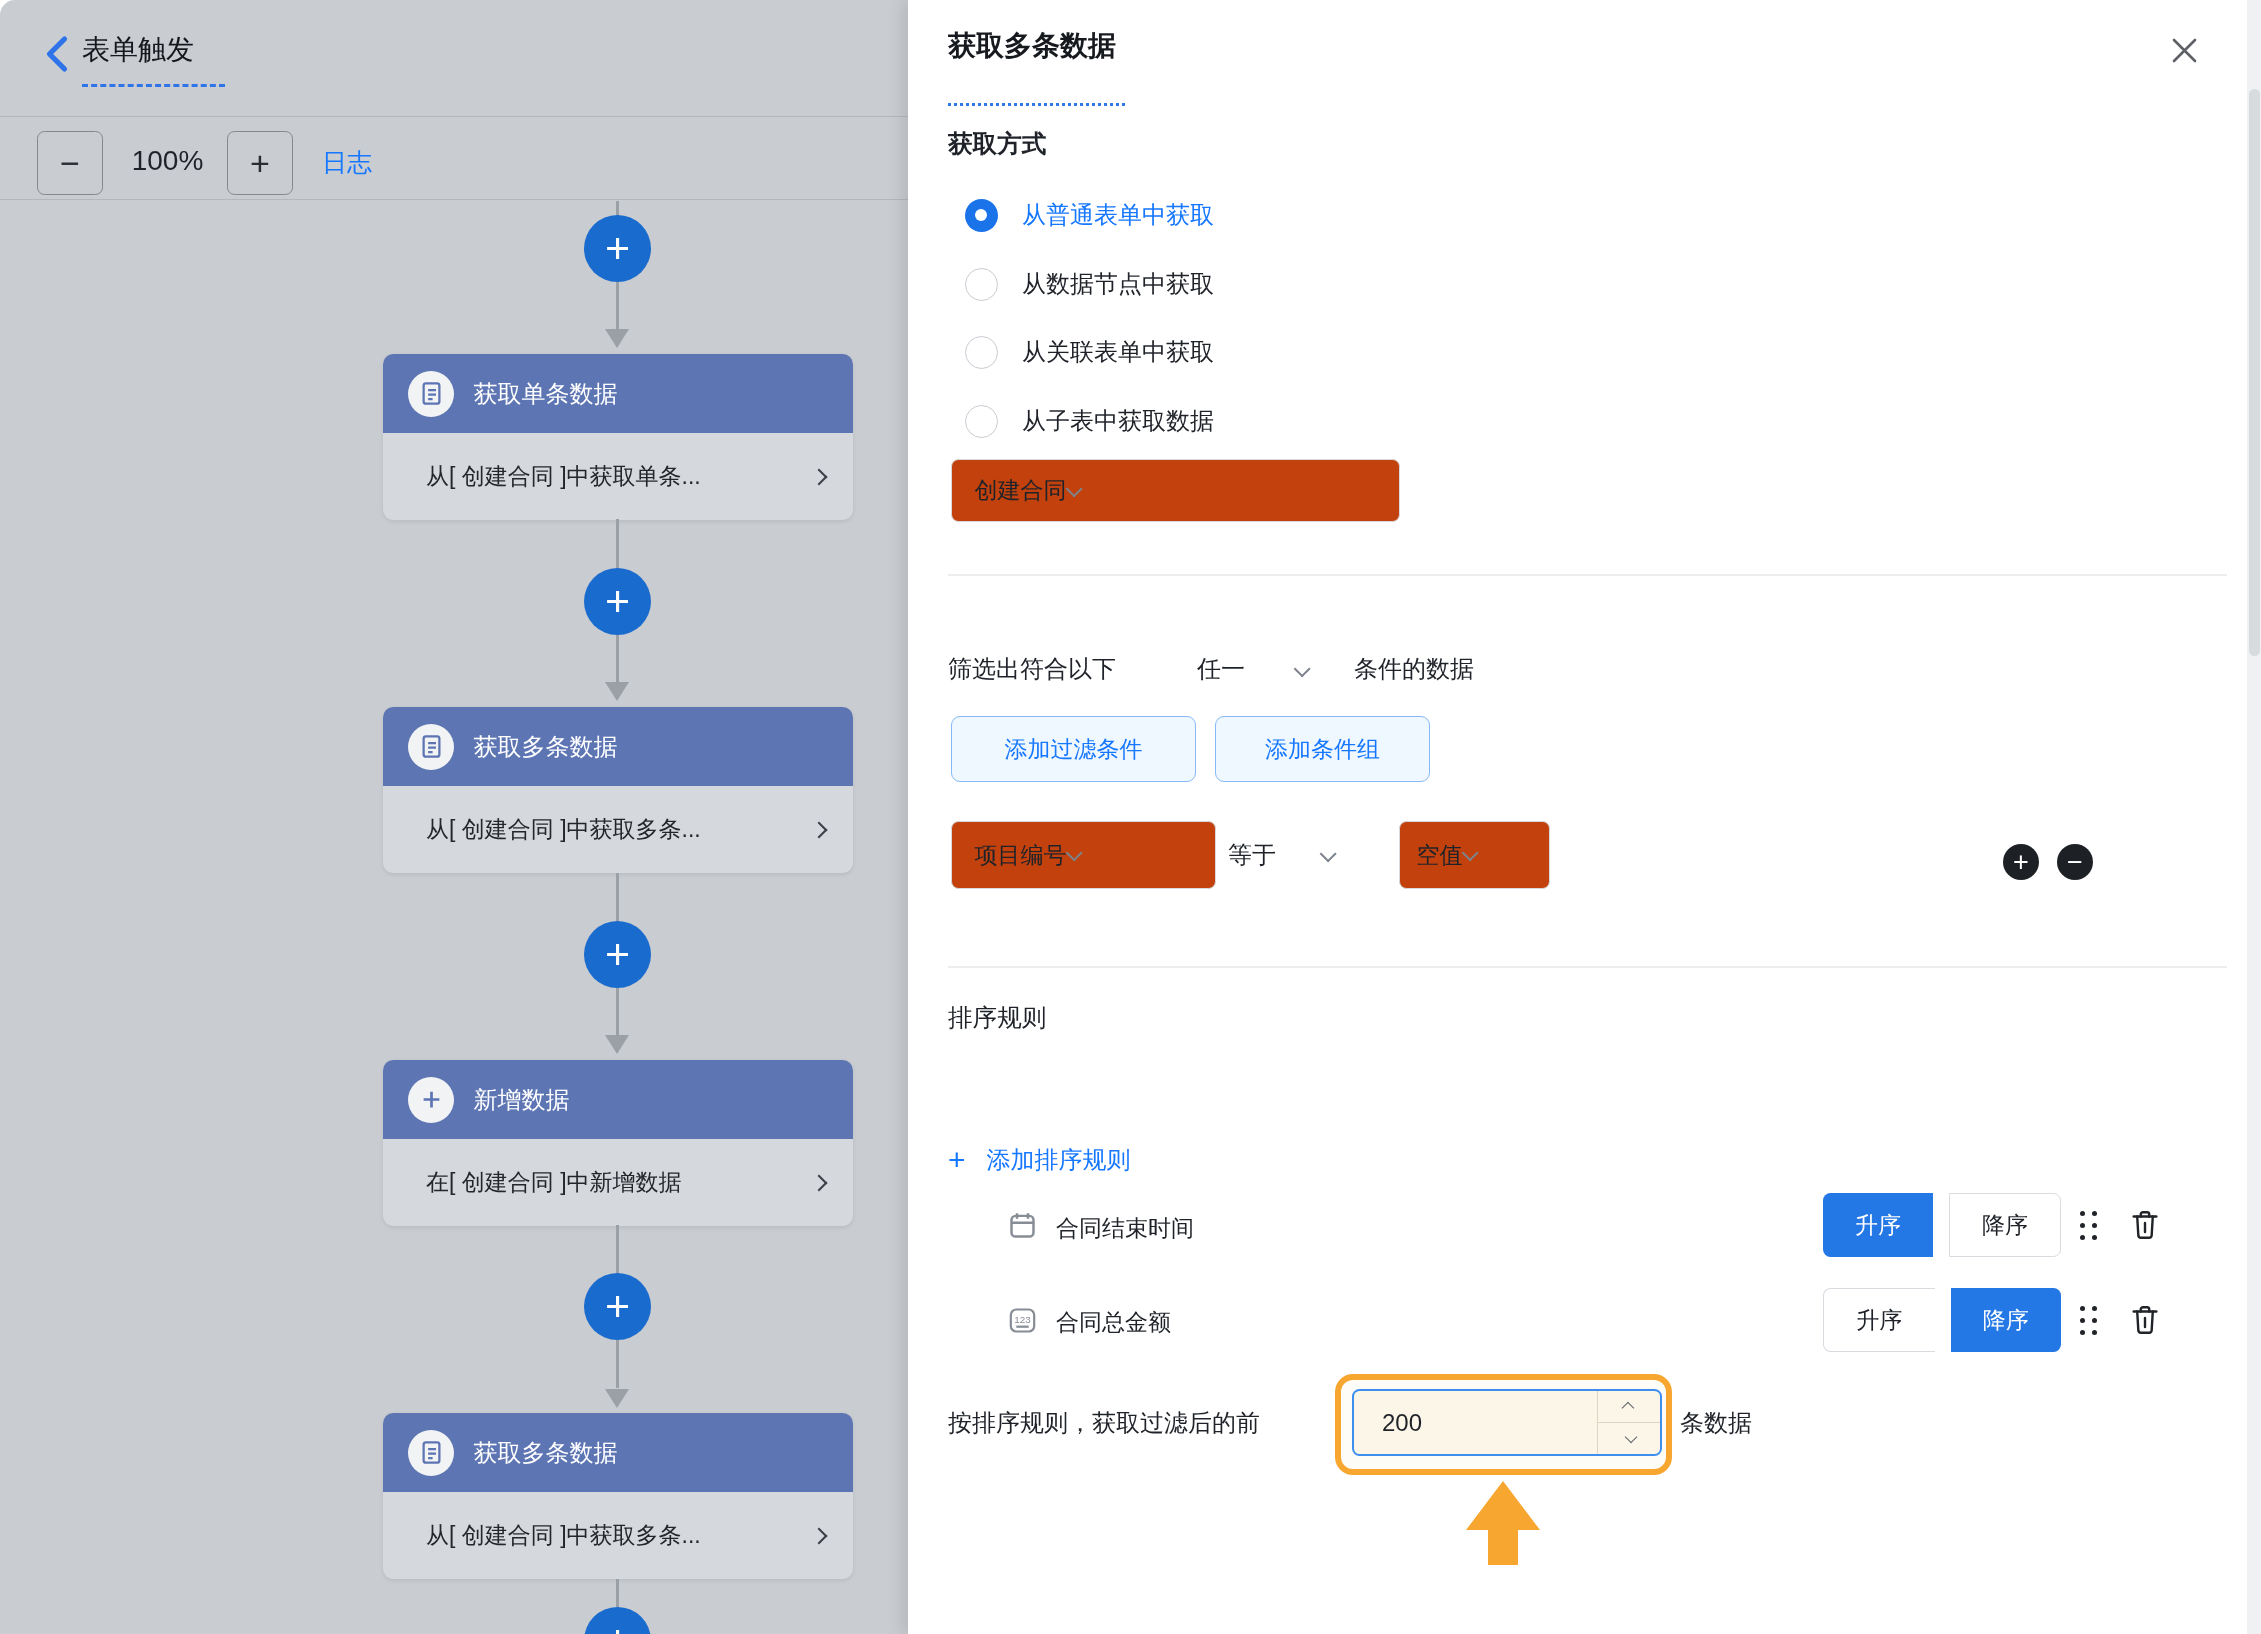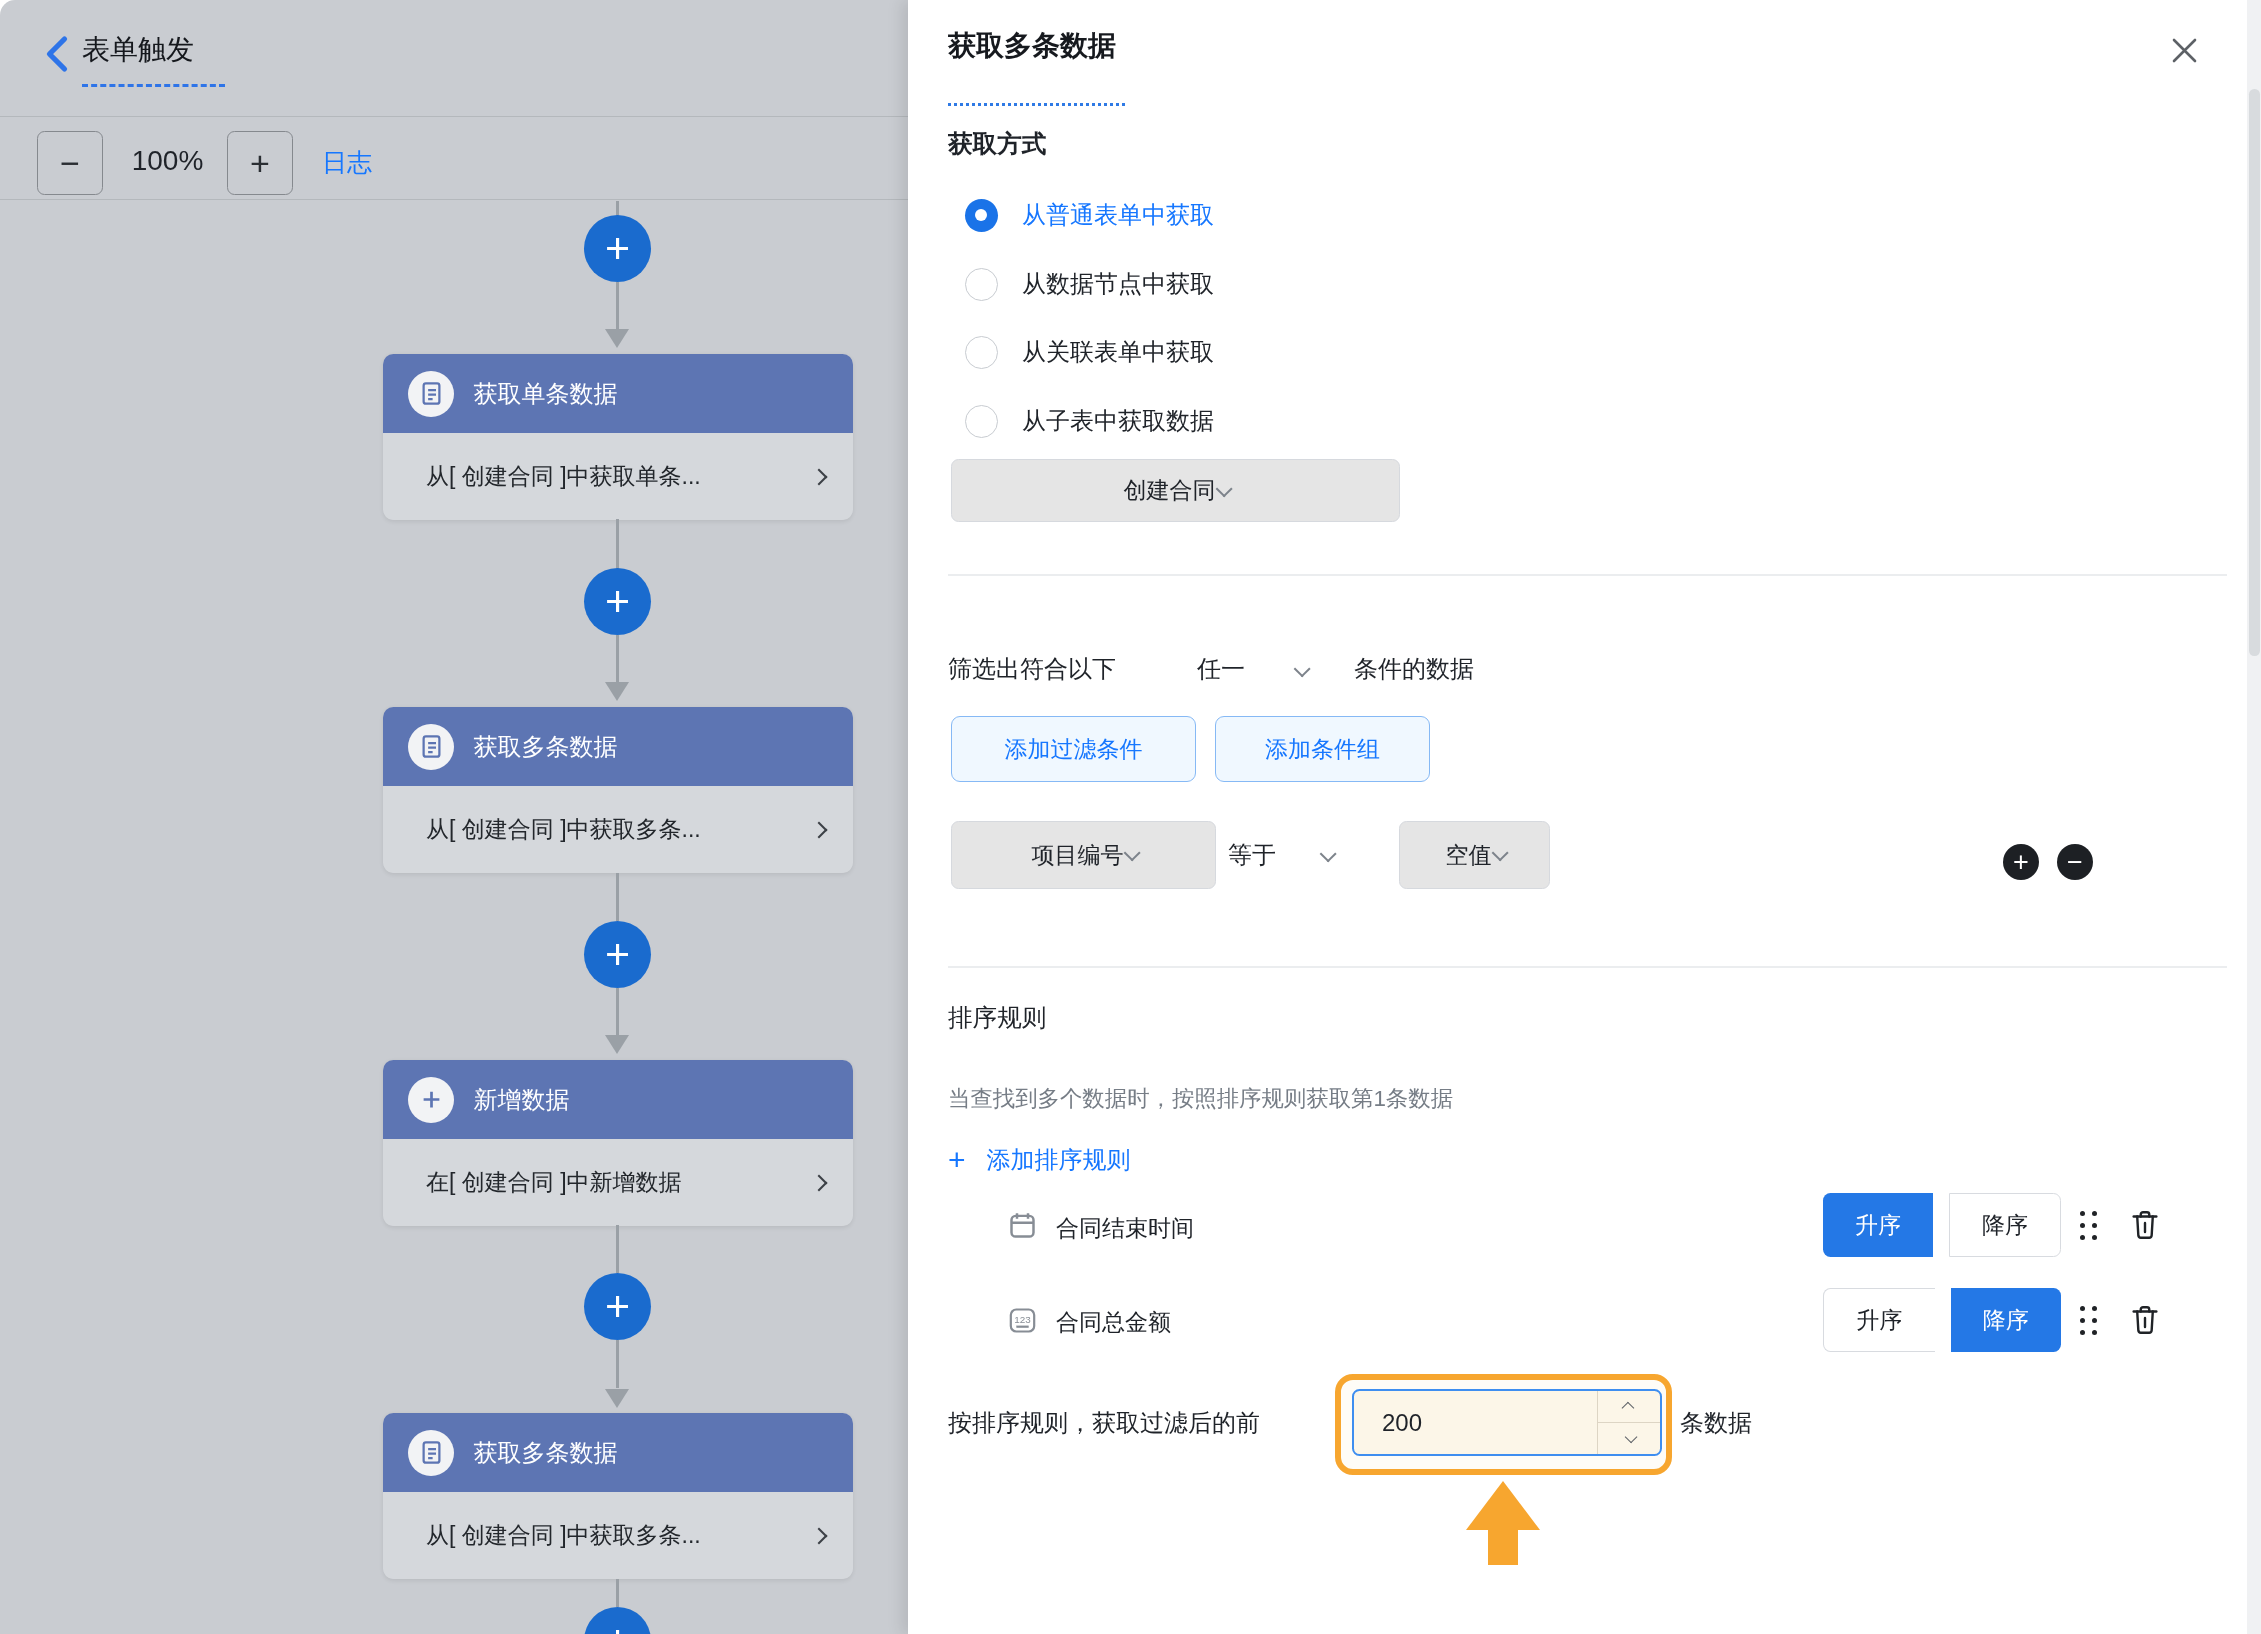--- a/index.html
+++ b/index.html
@@ -52,22 +52,22 @@
   .close-btn{position:absolute;left:1257px;top:31px;width:39px;height:39px;cursor:pointer;}
   .sec-heading{position:absolute;left:40px;font-size:24.6px;color:#1f2329;}
   .radio-row{position:absolute;left:57px;height:36px;display:flex;align-items:center;cursor:pointer;}
   .radio{width:33px;height:33px;border-radius:50%;border:1.5px solid #c8ccd1;background:#fff;
     position:relative;flex:0 0 auto;}
   .radio.selected{background:#1a73e8;border:none;}
   .radio.selected::after{content:"";position:absolute;left:10.4px;top:10.4px;width:12px;height:12px;
     border-radius:50%;background:#fff;}
   .radio-label{margin-left:24px;font-size:24px;color:#1f2329;}
   .radio-label.selected{color:#1677ff;}
-  .select-box{position:absolute;border:1.5px solid #d6d9de;border-radius:7.5px;background:#e5e5e5;
-    display:flex;align-items:center;justify-content:center;font-size:23px;color:#1f2329;
+  .select-box{position:absolute;border:1.5px solid #d6d9de;border-radius:7.5px;background:#c2410c;
+    display:flex;align-items:center;justify-content:flex-start;font-size:23px;color:#1f2329;
     padding:0 22.4px;cursor:pointer;}
   .chev-down{display:inline-block;width:12px;height:12px;border-right:2.2px solid #7d838b;
     border-bottom:2.2px solid #7d838b;transform:rotate(45deg) translateY(-3px);}
   .divider{position:absolute;left:40px;width:1279px;height:1.5px;background:#ebedef;}
   .sentence{position:absolute;font-size:24px;color:#1f2329;white-space:nowrap;}
   .ghost-btn{position:absolute;height:66px;border:1.5px solid #86b9f5;border-radius:9px;
     background:#f0f8ff;color:#1677ff;font-size:23px;display:flex;align-items:center;
     justify-content:center;cursor:pointer;}
   .icon-circle-btn{position:absolute;width:36px;height:36px;border-radius:50%;background:#1d2024;
     color:#fff;font-size:27px;display:flex;align-items:center;justify-content:center;
@@ -270,21 +270,20 @@
   <div class="select-box" style="left:491px;top:821px;width:151px;height:68px;padding:0 16.4px;">
     <span>空值</span>
     <span class="chev-down"></span>
   </div>
   <div class="icon-circle-btn" style="left:1095px;top:844px;">+</div>
   <div class="icon-circle-btn" style="left:1149px;top:844px;">−</div>
 
   <div class="divider" style="top:966px;"></div>
 
   <div class="sec-heading" style="top:1001px;font-weight:500;">排序规则</div>
-  <div class="desc-text" style="top:1083px;">当查找到多个数据时，按照排序规则获取第1条数据</div>
   <div class="add-link" style="top:1144px;">
     <span class="plus-glyph">+</span>
     <span class="link-text">添加排序规则</span>
   </div>
 
   <div>
     <span class="rule-icon" style="top:1209px;">
       <svg width="33" height="33" viewBox="0 0 24 24" fill="none" stroke="#878d95" stroke-width="1.8">
         <rect x="4" y="5" width="16" height="15" rx="3"></rect>
           <path d="M8 3v4M16 3v4M4 10h16"></path>

